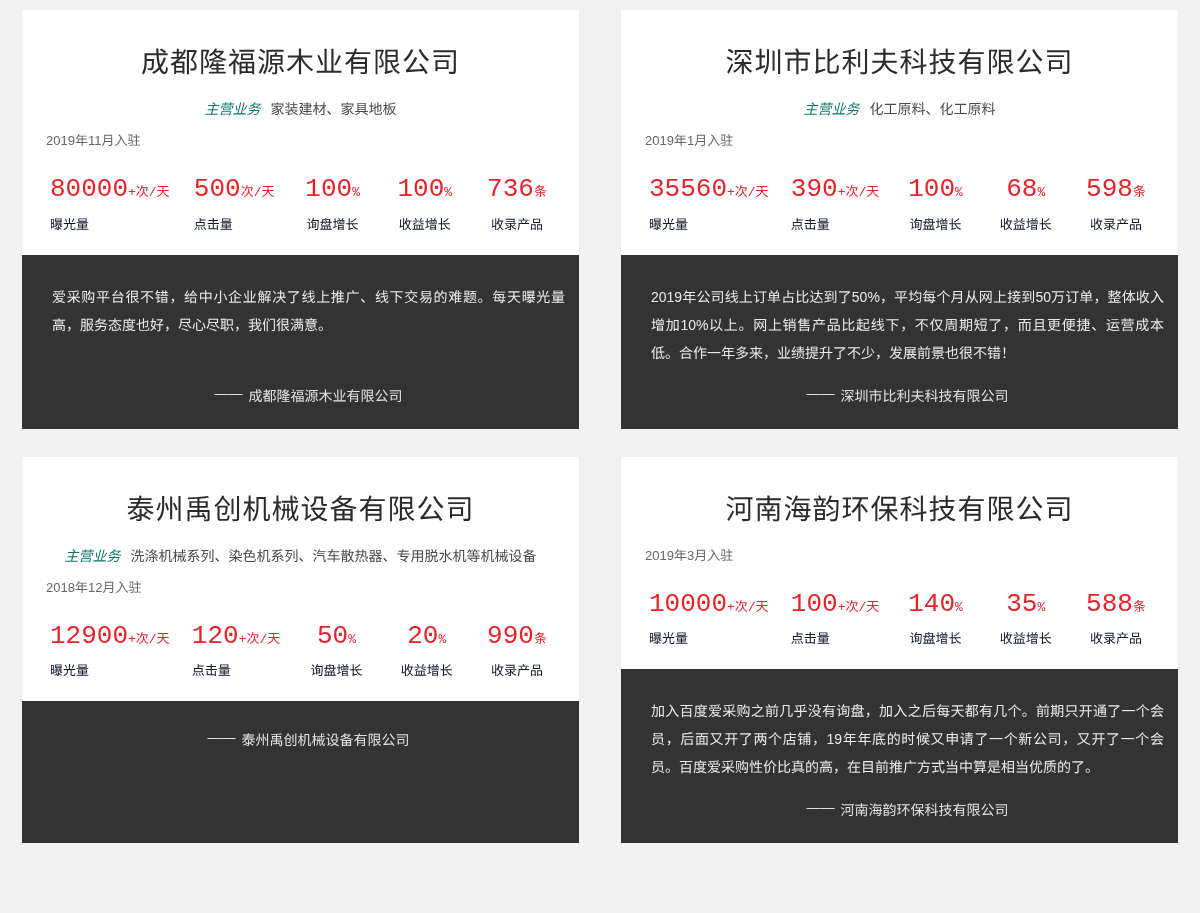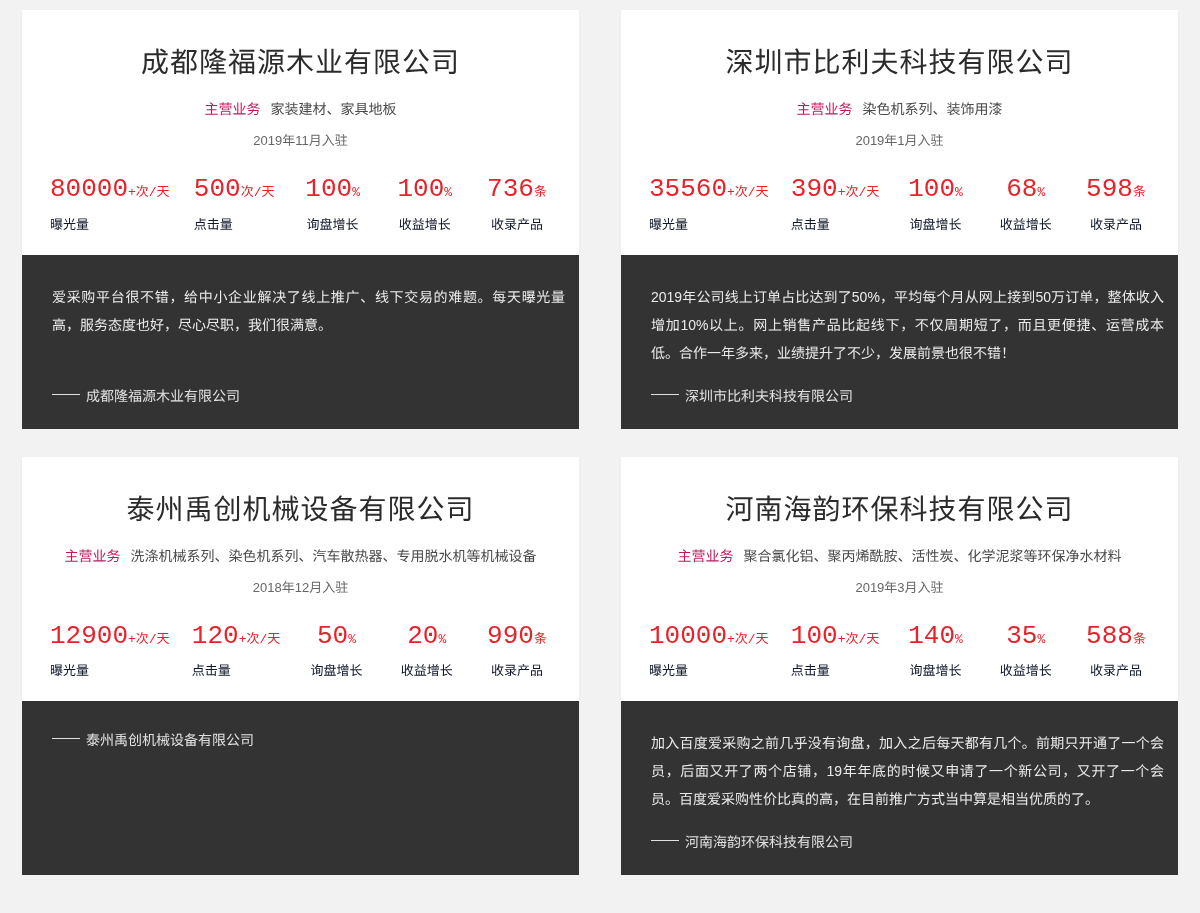--- a/index.html
+++ b/index.html
@@ -36,25 +36,25 @@
     letter-spacing: 1px;
     margin: 4px 0 18px 0;
   }
   .biz-line {
     text-align: center;
     font-size: 14px;
     color: #4a4a4a;
     margin-bottom: 12px;
   }
   .biz-label {
-    color: #be185d;
+    color: #0f766e;
     margin-right: 10px;
+    font-style: italic;
   }
   .join-line {
-    text-align: center;
     font-size: 13px;
     color: #666;
     margin-bottom: 26px;
   }
   .stats {
     display: flex;
     justify-content: space-between;
     align-items: flex-end;
     padding: 0 4px;
   }
@@ -84,20 +84,21 @@
     white-space: nowrap;
   }
   .card-bottom {
     background: #333333;
     color: #e9e9e9;
     padding: 28px 14px 24px 30px;
     flex: 1;
     display: flex;
     flex-direction: column;
     justify-content: space-between;
+    align-items: center;
   }
   .quote {
     font-size: 14px;
     line-height: 2.0;
     text-align: justify;
     color: #eaeaea;
     margin: 0 0 18px 0;
   }
   .quote-author {
     font-size: 14px;
@@ -151,21 +152,21 @@
       <div class="quote-author">
         <span class="dash">——</span><span>成都隆福源木业有限公司</span>
       </div>
     </div>
   </div>
 
   <div class="card">
     <div class="card-top">
       <h2 class="company-name">深圳市比利夫科技有限公司</h2>
       <div class="biz-line">
-        <span class="biz-label">主营业务</span><span>染色机系列、装饰用漆</span>
+        <span class="biz-label">主营业务</span><span>化工原料、化工原料</span>
       </div>
       <div class="join-line">2019年1月入驻</div>
       <div class="stats">
         <div class="stat">
           <div class="stat-value"><span class="stat-num">35560</span><span class="stat-unit">+次/天</span></div>
           <div class="stat-label">曝光量</div>
         </div>
         <div class="stat">
           <div class="stat-value"><span class="stat-num">390</span><span class="stat-unit">+次/天</span></div>
           <div class="stat-label">点击量</div>
@@ -225,23 +226,20 @@
     <div class="card-bottom">
       <div class="quote-author">
         <span class="dash">——</span><span>泰州禹创机械设备有限公司</span>
       </div>
     </div>
   </div>
 
   <div class="card">
     <div class="card-top">
       <h2 class="company-name">河南海韵环保科技有限公司</h2>
-      <div class="biz-line">
-        <span class="biz-label">主营业务</span><span>聚合氯化铝、聚丙烯酰胺、活性炭、化学泥浆等环保净水材料</span>
-      </div>
       <div class="join-line">2019年3月入驻</div>
       <div class="stats">
         <div class="stat">
           <div class="stat-value"><span class="stat-num">10000</span><span class="stat-unit">+次/天</span></div>
           <div class="stat-label">曝光量</div>
         </div>
         <div class="stat">
           <div class="stat-value"><span class="stat-num">100</span><span class="stat-unit">+次/天</span></div>
           <div class="stat-label">点击量</div>
         </div>

